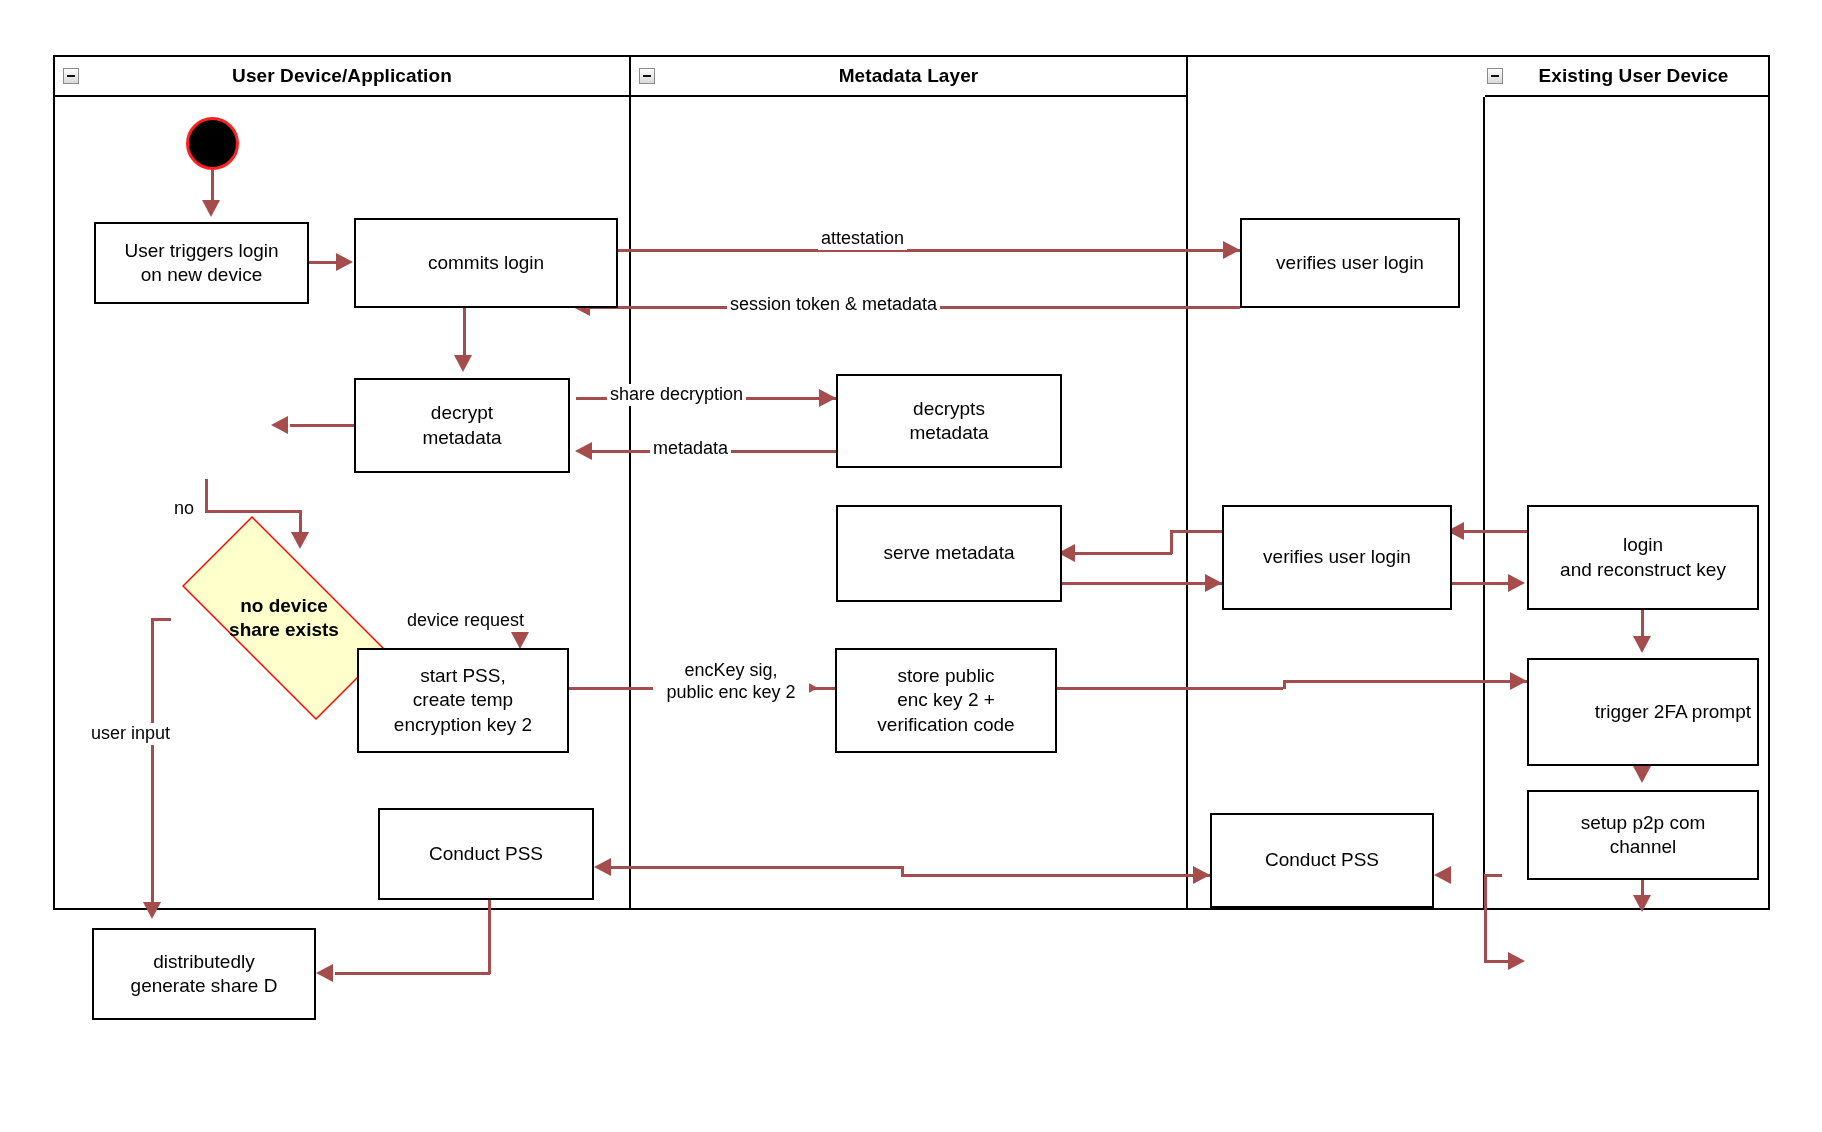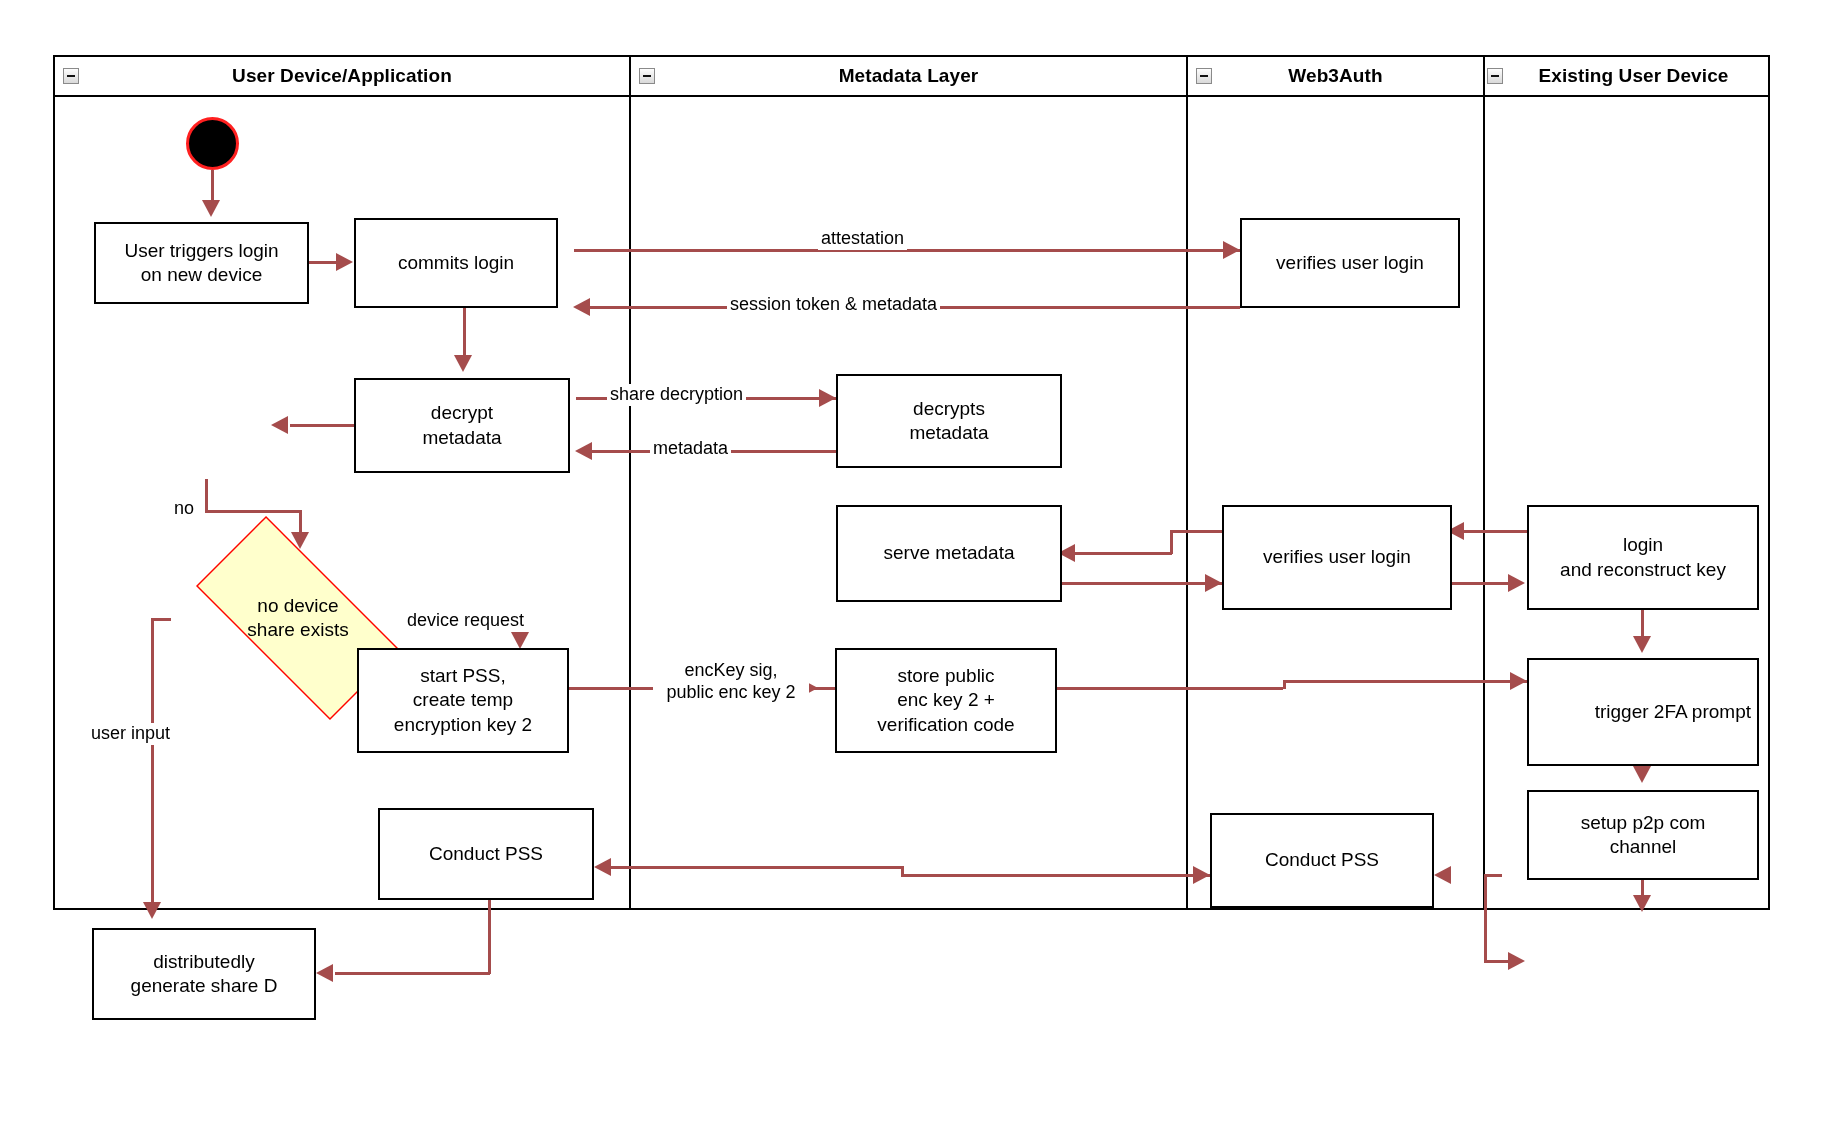--- a/index.html
+++ b/index.html
@@ -63,26 +63,20 @@
         <i></i>
       </span>
     <span class="lane-title">User Device/Application</span>
   </div>
   <div class="lane-header" style="left:631px;top:57px;width:557px;">
     <span class="collapse-icon">
         <i></i>
       </span>
     <span class="lane-title">Metadata Layer</span>
   </div>
-  <div class="lane-header" style="left:1188px;top:57px;width:297px;">
-    <span class="collapse-icon">
-        <i></i>
-      </span>
-    <span class="lane-title">Web3Auth</span>
-  </div>
   <div class="lane-header last" style="left:1485px;top:57px;width:283px;">
     <span class="collapse-icon" style="left:2px;">
         <i></i>
       </span>
     <span class="lane-title" style="margin-left:14px;">Existing User Device</span>
   </div>
 
   <div class="lane-divider" style="left:629px;top:97px;height:811px;"></div>
   <div class="lane-divider" style="left:1186px;top:97px;height:811px;"></div>
   <div class="lane-divider" style="left:1483px;top:97px;height:811px;"></div>
@@ -90,21 +84,21 @@
   <div class="start-node" style="left:186px;top:117px;width:53px;height:53px;"></div>
 
   <div class="edge v" style="left:211px;top:170px;height:36px;"></div>
   <div class="arrow down" style="left:202px;top:200px;"></div>
 
   <div class="node" style="left:94px;top:222px;width:215px;height:82px;">
     <span style="white-space:pre-line;">User triggers login
 on new device</span>
   </div>
 
-  <div class="node" style="left:354px;top:218px;width:204px;height:90px;">
+  <div class="node" style="left:354px;top:218px;width:264px;height:90px;">
     <span style="white-space:pre-line;">commits login</span>
   </div>
 
   <div class="node" style="left:1240px;top:218px;width:220px;height:90px;">
     <span style="white-space:pre-line;">verifies user login</span>
   </div>
 
   <div class="edge h" style="left:309px;top:261px;width:30px;"></div>
   <div class="arrow right" style="left:336px;top:253px;"></div>
 
@@ -161,21 +155,21 @@
   <div class="arrow right" style="left:1508px;top:574px;"></div>
 
   <div class="edge h" style="left:1170px;top:530px;width:54px;"></div>
   <div class="edge v" style="left:1170px;top:530px;height:24px;"></div>
   <div class="edge h" style="left:1062px;top:552px;width:110px;"></div>
   <div class="arrow left" style="left:1058px;top:544px;"></div>
 
   <div class="edge h" style="left:1062px;top:582px;width:160px;"></div>
   <div class="arrow right" style="left:1205px;top:574px;"></div>
 
-  <div class="diamond" style="left:164px;top:548px;width:268px;height:140px;">
+  <div class="diamond" style="left:150px;top:548px;width:268px;height:140px;font-weight:bold;">
     <div class="dshape"></div>
     <div class="dtext" style="white-space:pre-line;">no device
 share exists</div>
   </div>
 
   <div class="edge v" style="left:205px;top:479px;height:33px;"></div>
   <div class="edge h" style="left:205px;top:510px;width:96px;"></div>
   <div class="edge v" style="left:299px;top:510px;height:27px;"></div>
   <div class="arrow down" style="left:291px;top:532px;"></div>
   <div class="edge-label" style="left:171px;top:498px;">no</div>

